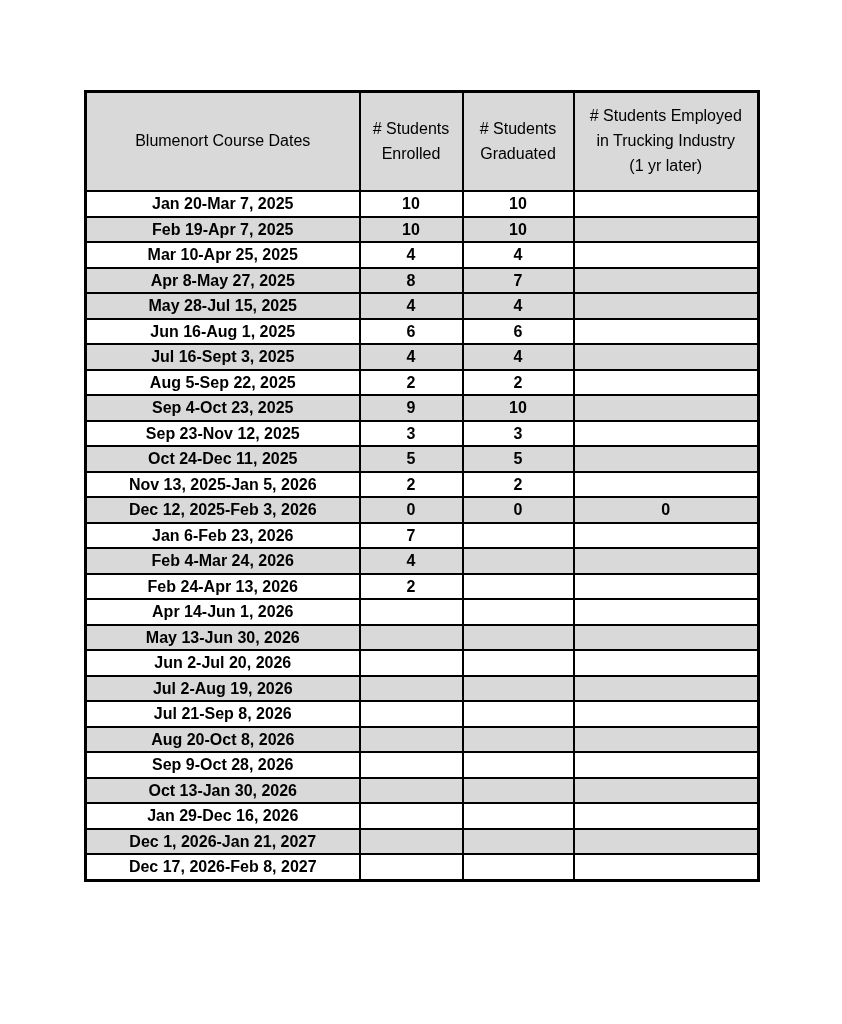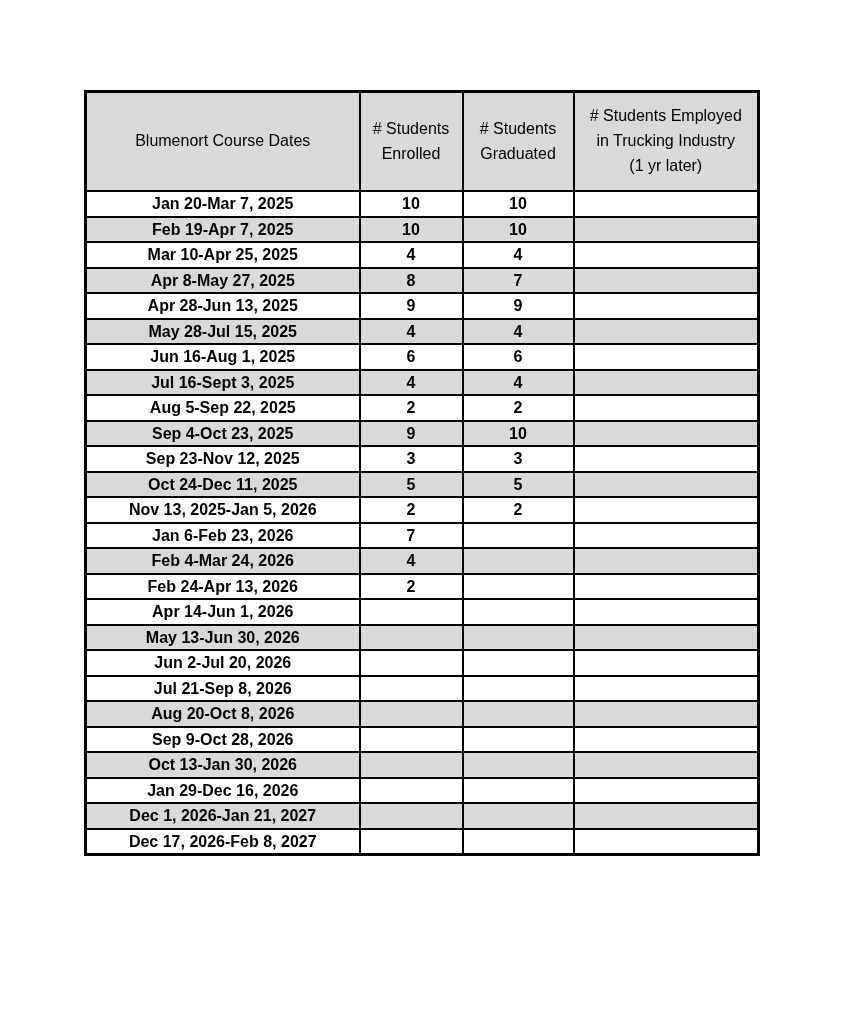--- a/index.html
+++ b/index.html
@@ -106,26 +106,20 @@
     <td>4</td>
     <td>4</td>
     <td></td>
   </tr>
         <tr class="row-shade">
     <td>Apr 8-May 27, 2025</td>
     <td>8</td>
     <td>7</td>
     <td></td>
   </tr>
-        <tr class="row-bold">
-    <td>Apr 28-Jun 13, 2025</td>
-    <td>9</td>
-    <td>9</td>
-    <td></td>
-  </tr>
         <tr class="row-shade">
     <td>May 28-Jul 15, 2025</td>
     <td>4</td>
     <td>4</td>
     <td></td>
   </tr>
         <tr class="row-bold">
     <td>Jun 16-Aug 1, 2025</td>
     <td>6</td>
     <td>6</td>
@@ -160,20 +154,26 @@
     <td>5</td>
     <td>5</td>
     <td></td>
   </tr>
         <tr class="row-bold">
     <td>Nov 13, 2025-Jan 5, 2026</td>
     <td>2</td>
     <td>2</td>
     <td></td>
   </tr>
+        <tr class="row-shade">
+    <td>Dec 12, 2025-Feb 3, 2026</td>
+    <td>0</td>
+    <td>0</td>
+    <td>0</td>
+  </tr>
         <tr class="row-bold">
     <td>Jan 6-Feb 23, 2026</td>
     <td>7</td>
     <td></td>
     <td></td>
   </tr>
         <tr class="row-shade">
     <td>Feb 4-Mar 24, 2026</td>
     <td>4</td>
     <td></td>
@@ -192,20 +192,26 @@
     <td></td>
   </tr>
         <tr class="row-shade">
     <td>May 13-Jun 30, 2026</td>
     <td></td>
     <td></td>
     <td></td>
   </tr>
         <tr class="row-bold">
     <td>Jun 2-Jul 20, 2026</td>
+    <td></td>
+    <td></td>
+    <td></td>
+  </tr>
+        <tr class="row-shade">
+    <td>Jul 2-Aug 19, 2026</td>
     <td></td>
     <td></td>
     <td></td>
   </tr>
         <tr class="row-bold">
     <td>Jul 21-Sep 8, 2026</td>
     <td></td>
     <td></td>
     <td></td>
   </tr>

